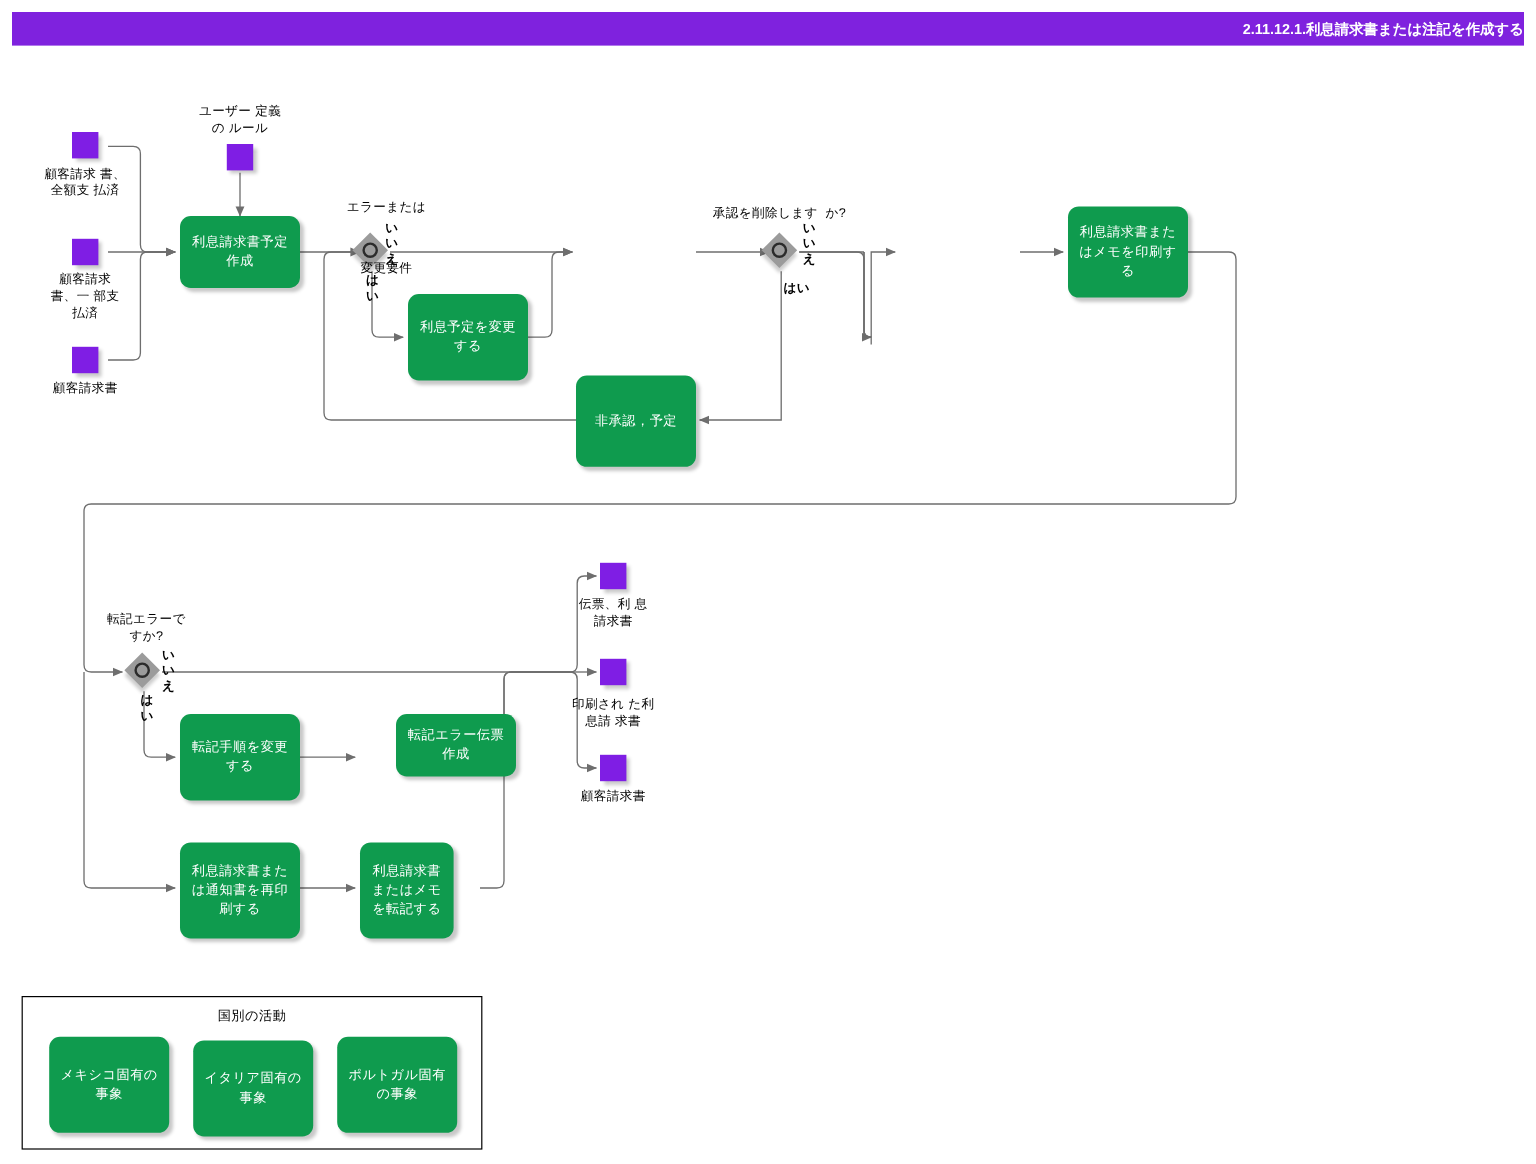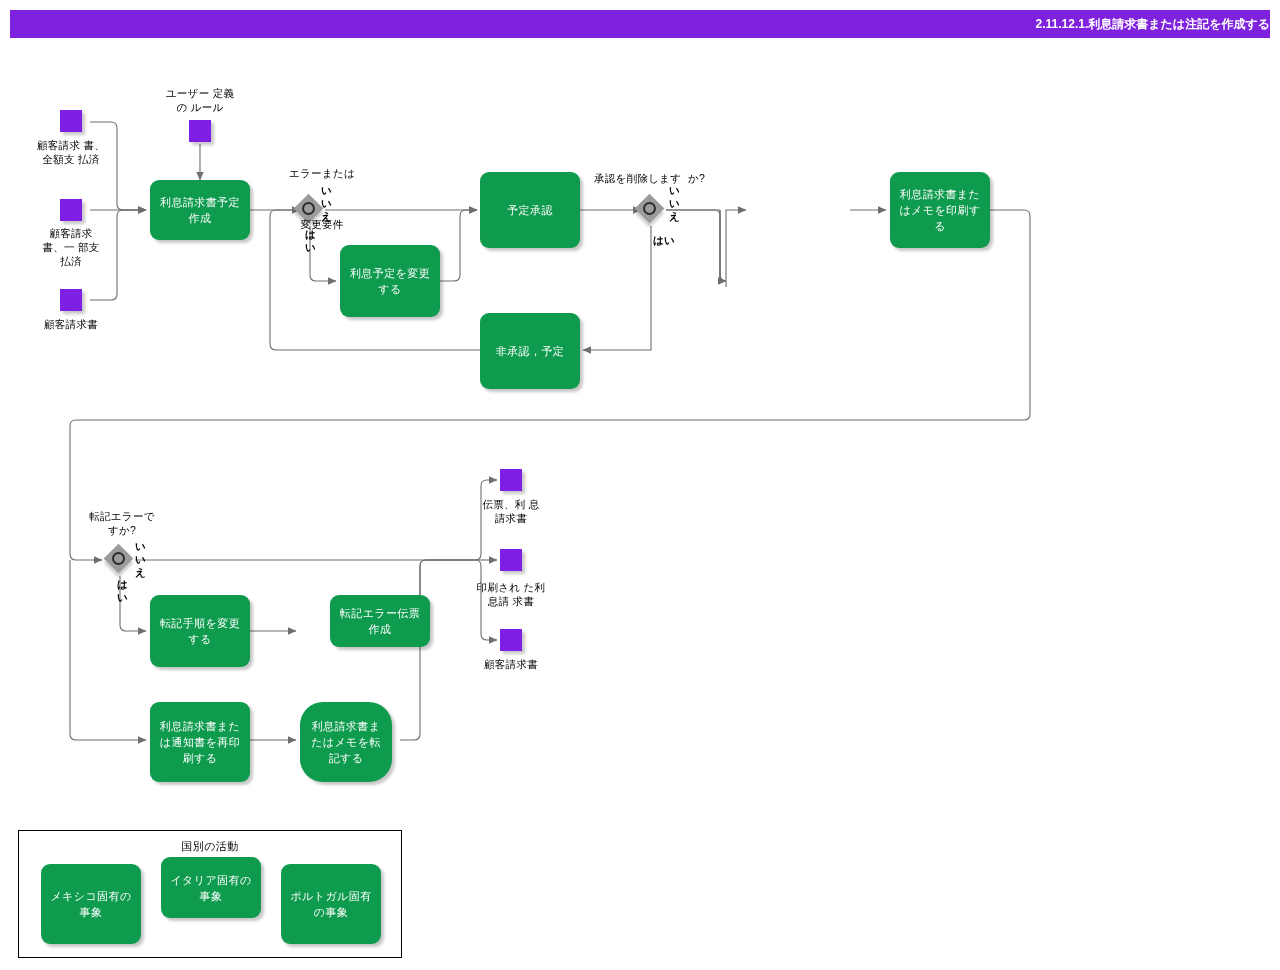--- a/index.html
+++ b/index.html
@@ -252,23 +252,20 @@
   <div class="artifact-label" style="left:148px; top:86px; width:104px;">ユーザー 定義<br>の ルール</div>
 
   <div class="task" style="left:150px; top:180px; width:100px; height:60px;">
     <span class="task-label">利息請求書予定作成</span>
   </div>
 
   <div class="task" style="left:340px; top:245px; width:100px; height:72px;">
     <span class="task-label">利息予定を変更する</span>
   </div>
 
-  <div class="task" style="left:480px; top:172px; width:100px; height:76px;">
-    <span class="task-label">予定承認</span>
-  </div>
 
   <div class="task" style="left:480px; top:313px; width:100px; height:76px;">
     <span class="task-label">非承認，予定</span>
   </div>
 
 
   <div class="task" style="left:890px; top:172px; width:100px; height:76px;">
     <span class="task-label">利息請求書またはメモを印刷する</span>
   </div>
 
@@ -304,39 +301,39 @@
   </div>
 
   <div class="task" style="left:300px; top:595px; width:100px; height:52px;margin-left:30px;">
     <span class="task-label">転記エラー伝票作成</span>
   </div>
 
   <div class="task" style="left:150px; top:702px; width:100px; height:80px;justify-content:center;">
     <span class="task-label">利息請求書または通知書を再印刷する</span>
   </div>
 
-  <div class="task" style="left:300px; top:702px; width:92px; height:80px;border-radius:23px;">
+  <div class="task" style="left:300px; top:702px; width:78px; height:80px;">
     <span class="task-label">利息請求書またはメモを転記する</span>
   </div>
 
   <div class="artifact" style="left:500px; top:469px;"></div>
   <div class="artifact-label" style="left:460px; top:497px; width:102px;">伝票、利 息<br>請求書</div>
 
   <div class="artifact" style="left:500px; top:549px;"></div>
   <div class="artifact-label" style="left:460px; top:580px; width:102px;">印刷され た利<br>息請 求書</div>
 
   <div class="artifact" style="left:500px; top:629px;"></div>
   <div class="artifact-label" style="left:460px; top:657px; width:102px;">顧客請求書</div>
 
   <div id="legend-box">
     <div id="legend-title">国別の活動</div>
     <div class="task" style="left:22px; top:33px; width:100px; height:80px;">
       <span class="task-label">メキシコ固有の事象</span>
     </div>
-    <div class="task" style="left:142px; top:26px; width:100px; height:61px;">
+    <div class="task" style="left:142px; top:36px; width:100px; height:80px;">
       <span class="task-label">イタリア固有の事象</span>
     </div>
     <div class="task" style="left:262px; top:33px; width:100px; height:80px;">
       <span class="task-label">ポルトガル固有の事象</span>
     </div>
   </div>
 
 </div>
 
 </body></html>

